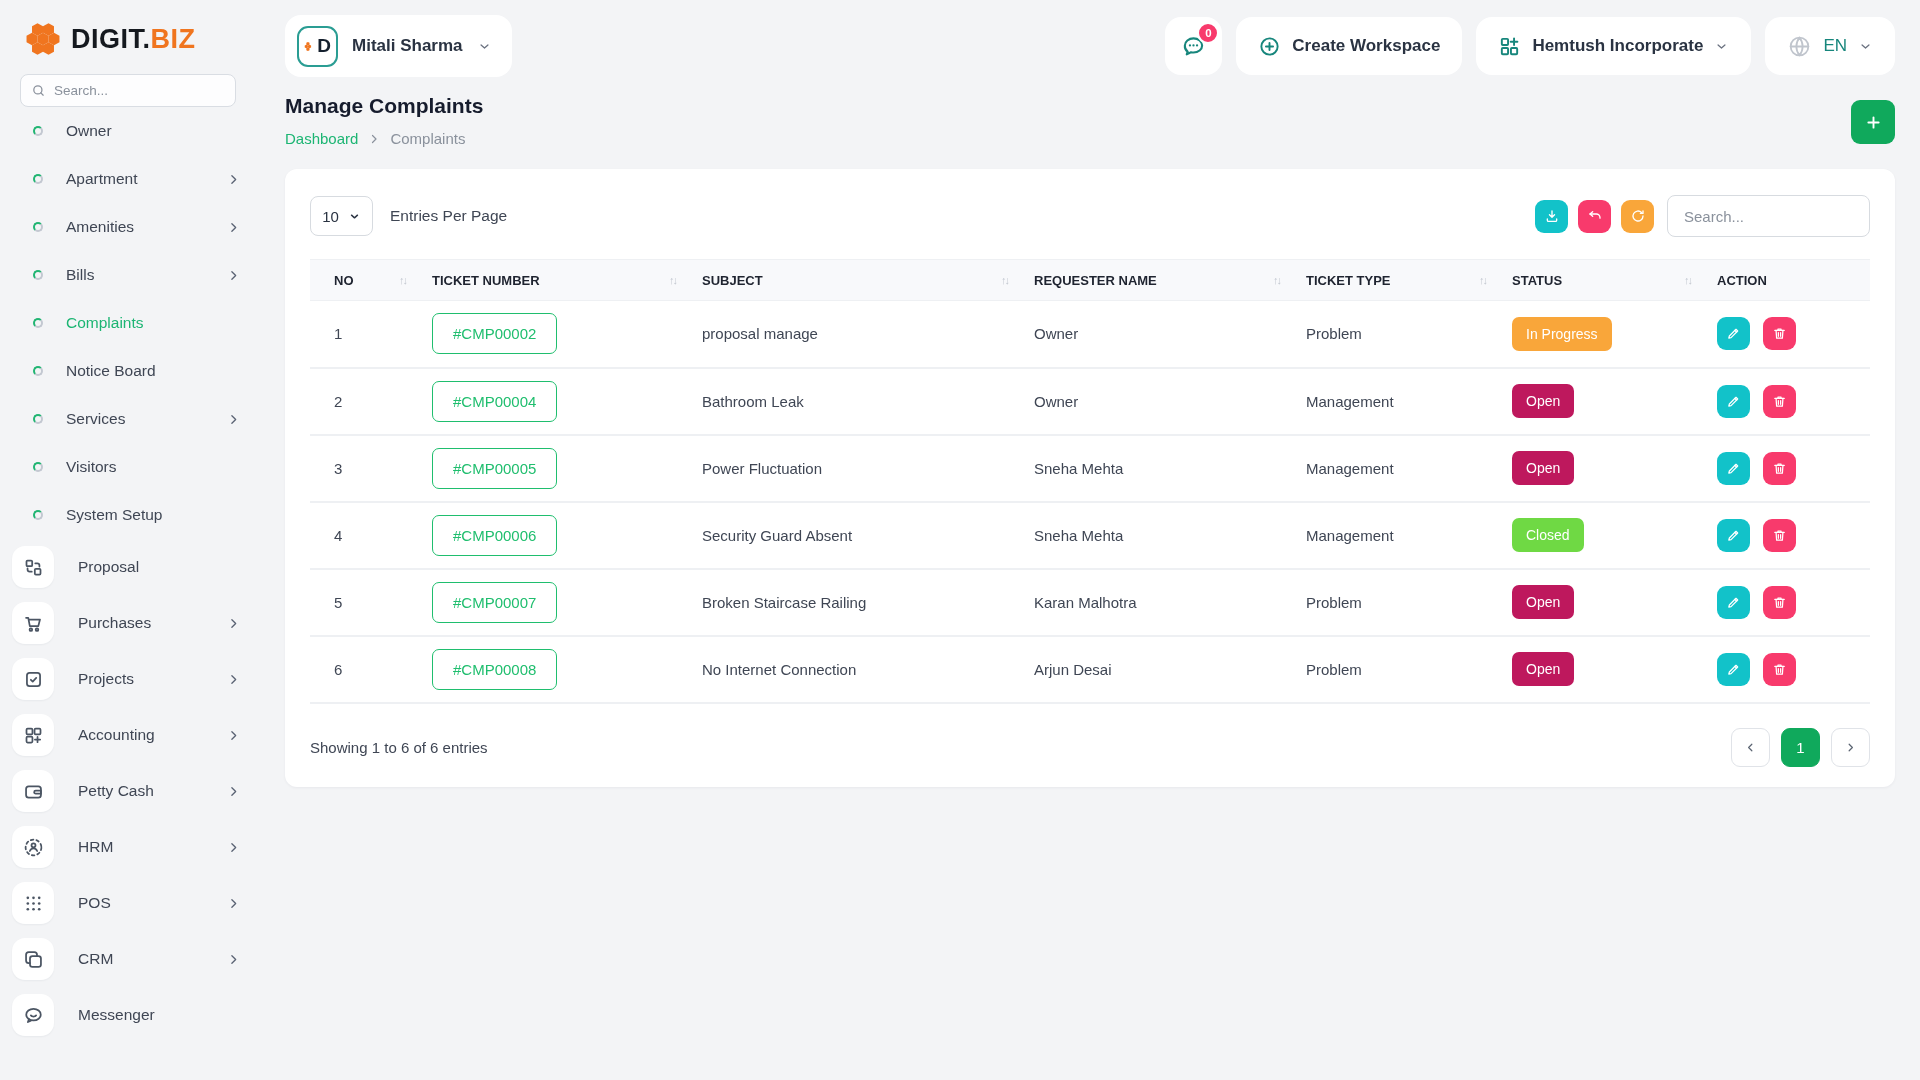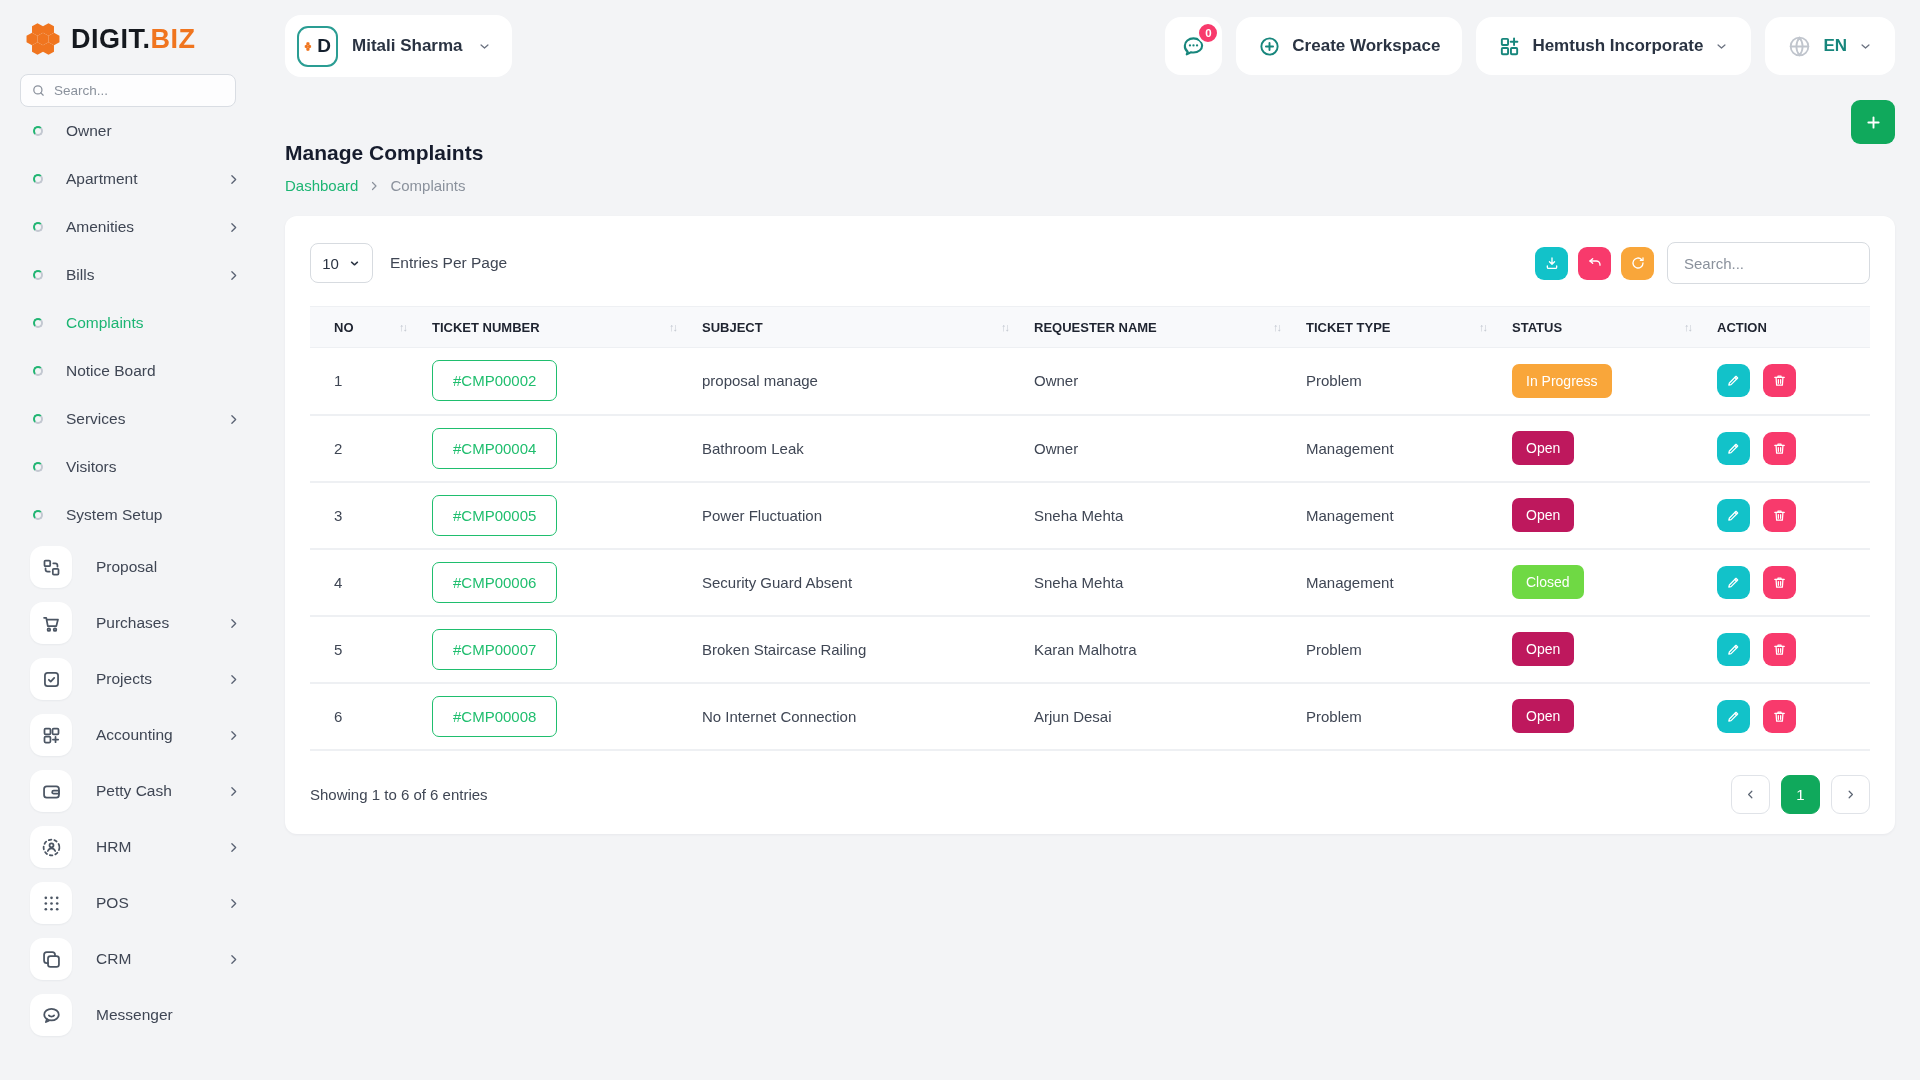--- a/index.html
+++ b/index.html
@@ -21,21 +21,21 @@
   .side-search input::placeholder { color:#8a919c; }
   .side-nav { flex:1; overflow:hidden; padding-top:10px; }
   .side-nav .nav-item:first-child { margin-top:-14px; }
   .nav-item { height:48px; display:flex; align-items:center; padding:0 20px 0 33px; cursor:pointer; }
   .nav-item .dot { width:10px; height:10px; border-radius:50%; border:2.5px solid #c3c8d1;
     border-top-color:#22b573; border-left-color:#22b573; margin-right:23px; flex:0 0 auto; }
   .nav-label { flex:1; font-size:15.5px; font-weight:500; color:#3f4654; }
   .nav-item.active .nav-label { color:#1cb573; }
   .chev { color:#596273; display:flex; }
   .chev svg { width:13px; height:13px; stroke-width:2.4; }
-  .module-item { height:56px; display:flex; align-items:center; padding:0 20px 0 30px; cursor:pointer; }
+  .module-item { height:56px; display:flex; align-items:center; padding:0 20px 0 12px; cursor:pointer; }
   .module-item .tile { width:42px; height:42px; border-radius:13px; background:#fff;
     box-shadow:0 1px 2px rgba(25,35,60,.05); display:flex; align-items:center; justify-content:center;
     margin-right:24px; color:#4b5563; flex:0 0 auto; }
   .module-item .tile svg { width:21px; height:21px; }
 
   
   .main { flex:1; padding:0 25px; display:flex; flex-direction:column; }
   .topbar { height:92px; display:flex; align-items:center; justify-content:space-between; }
   .ws-pill { background:#fff; border-radius:16px; height:62px; display:flex; align-items:center;
     gap:14px; padding:0 20px 0 12px; cursor:pointer; }
@@ -50,24 +50,24 @@
   .icon-pill { position:relative; width:57px; height:58px; background:#fff; border-radius:16px;
     display:flex; align-items:center; justify-content:center; color:#17867c; cursor:pointer; }
   .icon-pill svg { width:25px; height:25px; }
   .count-badge { position:absolute; top:5px; right:3px; min-width:22px; height:22px; border-radius:50%;
     background:#f83a6c; color:#fff; font-size:11.5px; font-weight:700; display:flex; align-items:center;
     justify-content:center; border:2px solid #fff; }
   .btn-pill { height:58px; background:#fff; border-radius:16px; display:flex; align-items:center;
     gap:11px; padding:0 22px; font-size:17px; font-weight:600; color:#2a3342; cursor:pointer; }
   .btn-pill svg.teal-ic { width:23px; height:23px; color:#17867c; }
   .btn-pill svg.gray-ic { width:25px; height:25px; color:#c0c5cd; stroke-width:1.7; }
-  .lang-label { color:#17867c; font-weight:700; }
+  .lang-label { color:#17867c; font-weight:400; }
 
   .page-head { display:flex; justify-content:space-between; align-items:flex-start; margin-top:2px; }
-  .page-title { font-size:21px; font-weight:700; color:#161c2d;margin-top:47px; }
+  .page-title { font-size:21px; font-weight:700; color:#161c2d; }
   .breadcrumb { display:flex; align-items:center; gap:10px; margin-top:12px; font-size:15px; }
   .bc-link { color:#1cb573; cursor:pointer; }
   .bc-sep { color:#8a919c; display:flex; }
   .bc-sep svg { width:12px; height:12px; stroke-width:2.4; }
   .bc-current { color:#8a919c; }
   .add-btn { width:44px; height:44px; border:none; border-radius:9px; background:#10a95c; color:#fff;
     display:flex; align-items:center; justify-content:center; cursor:pointer; margin-top:6px; }
   .add-btn svg { width:19px; height:19px; stroke-width:2.4; }
 
   

